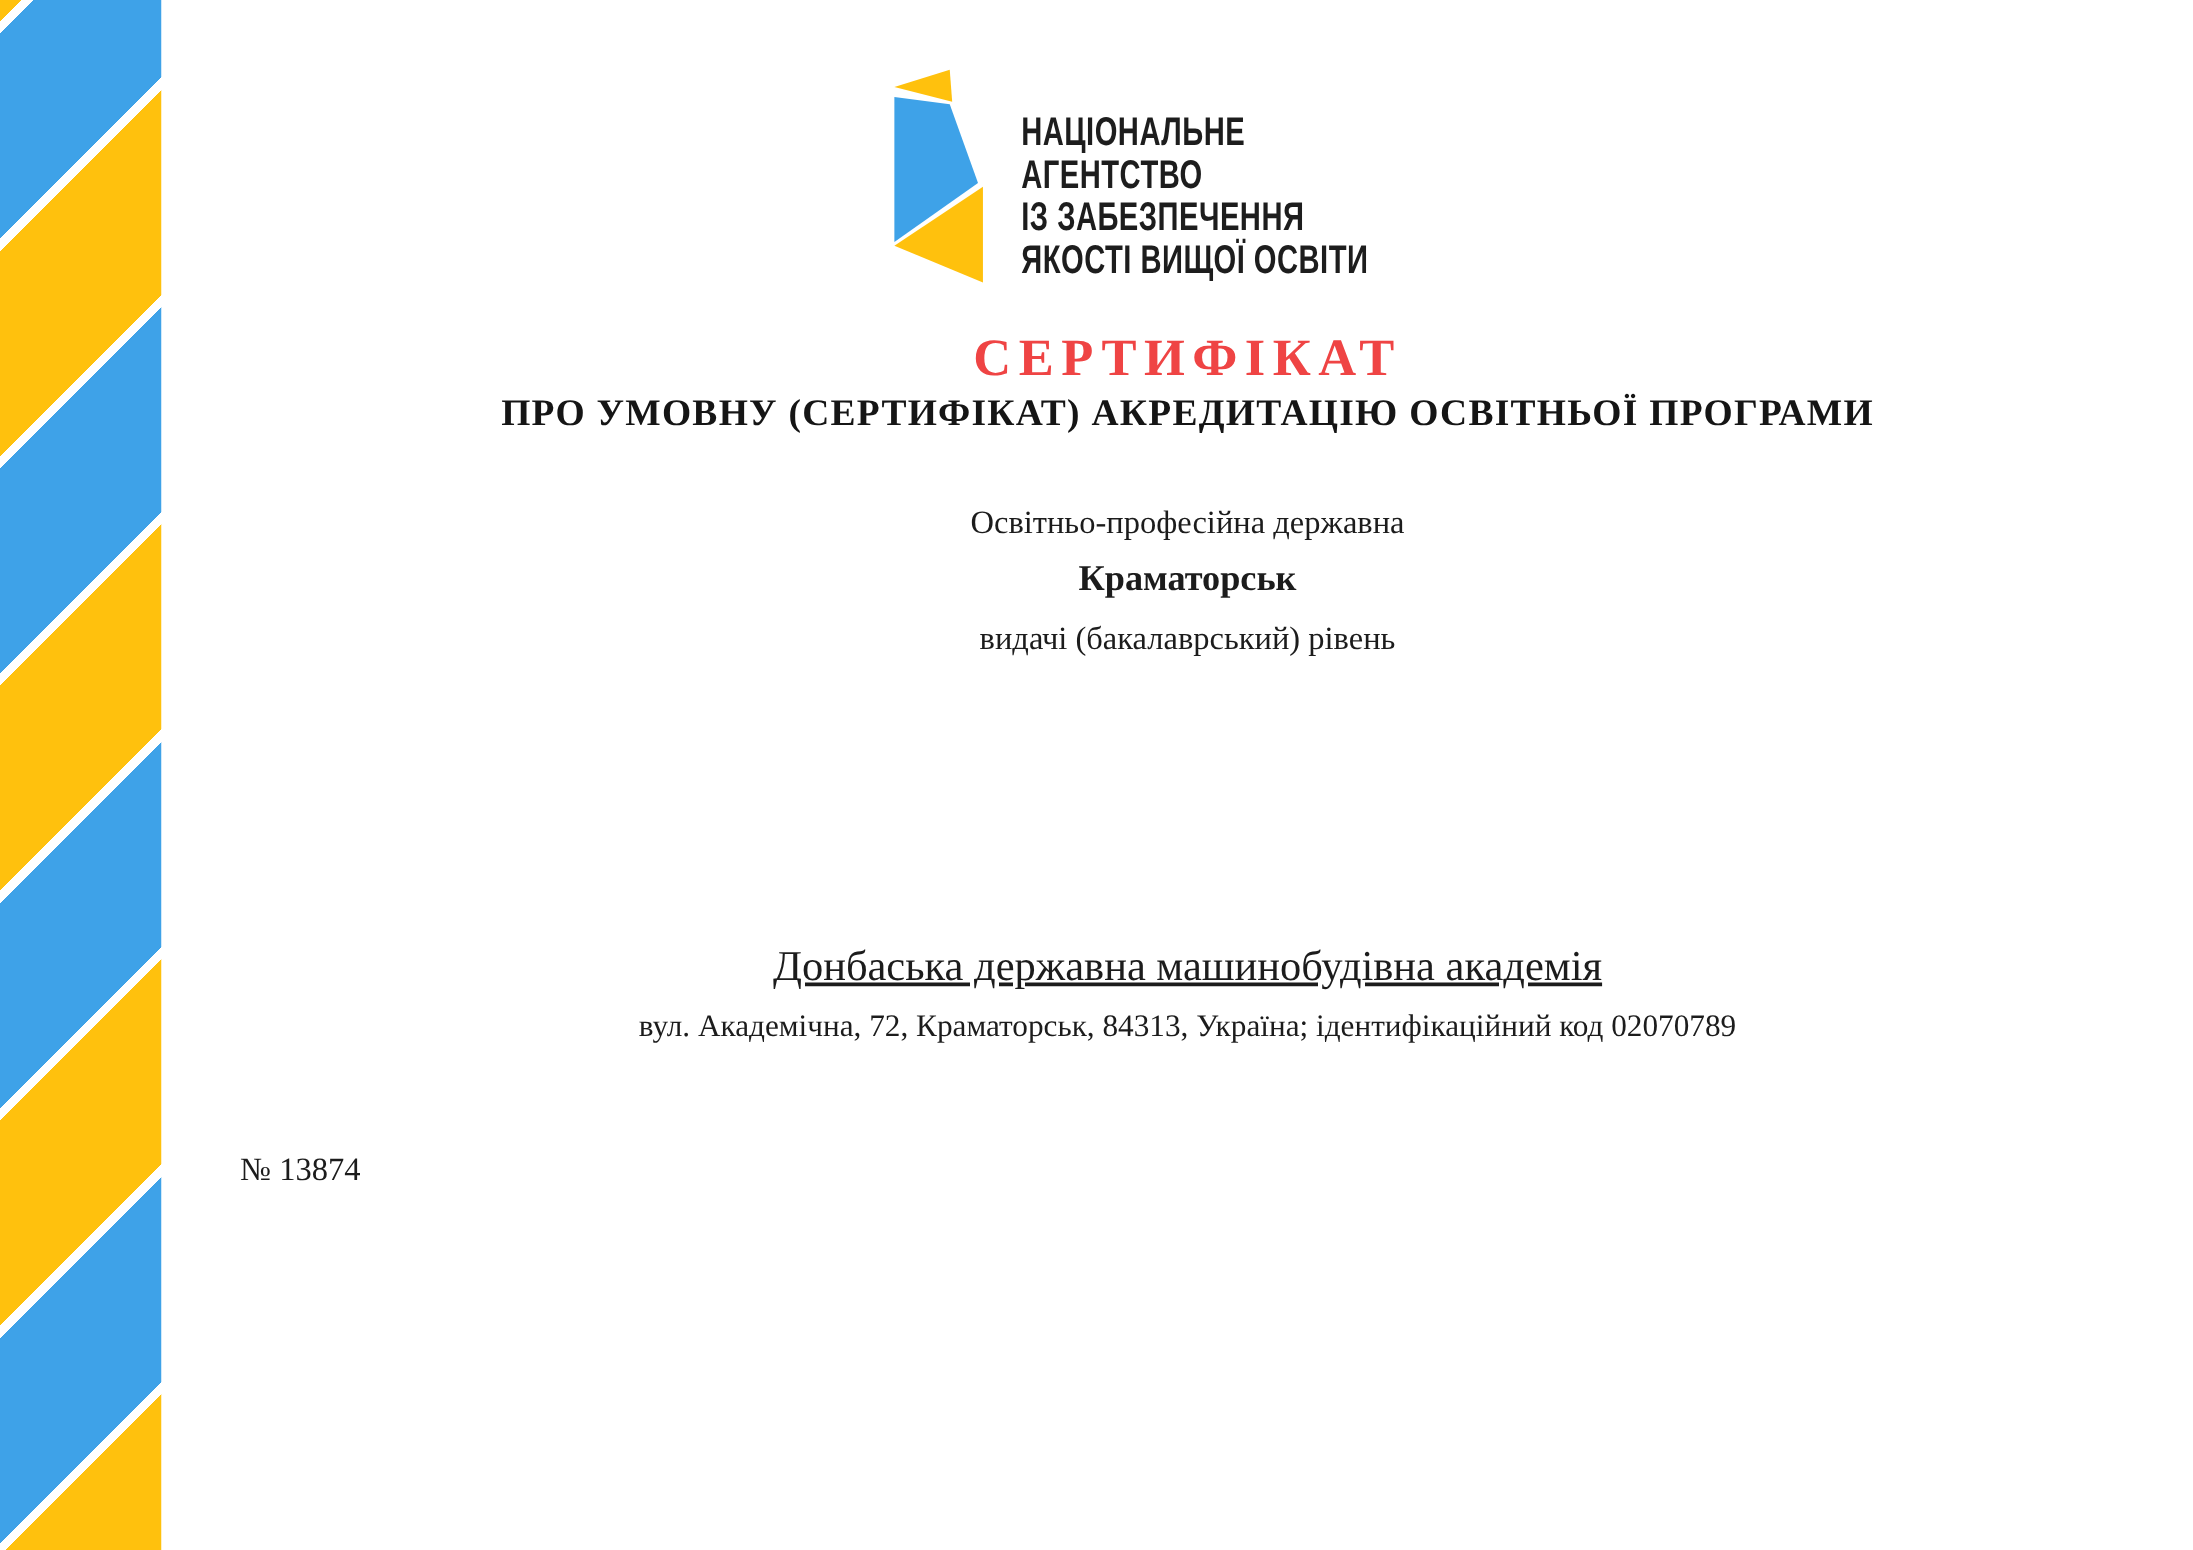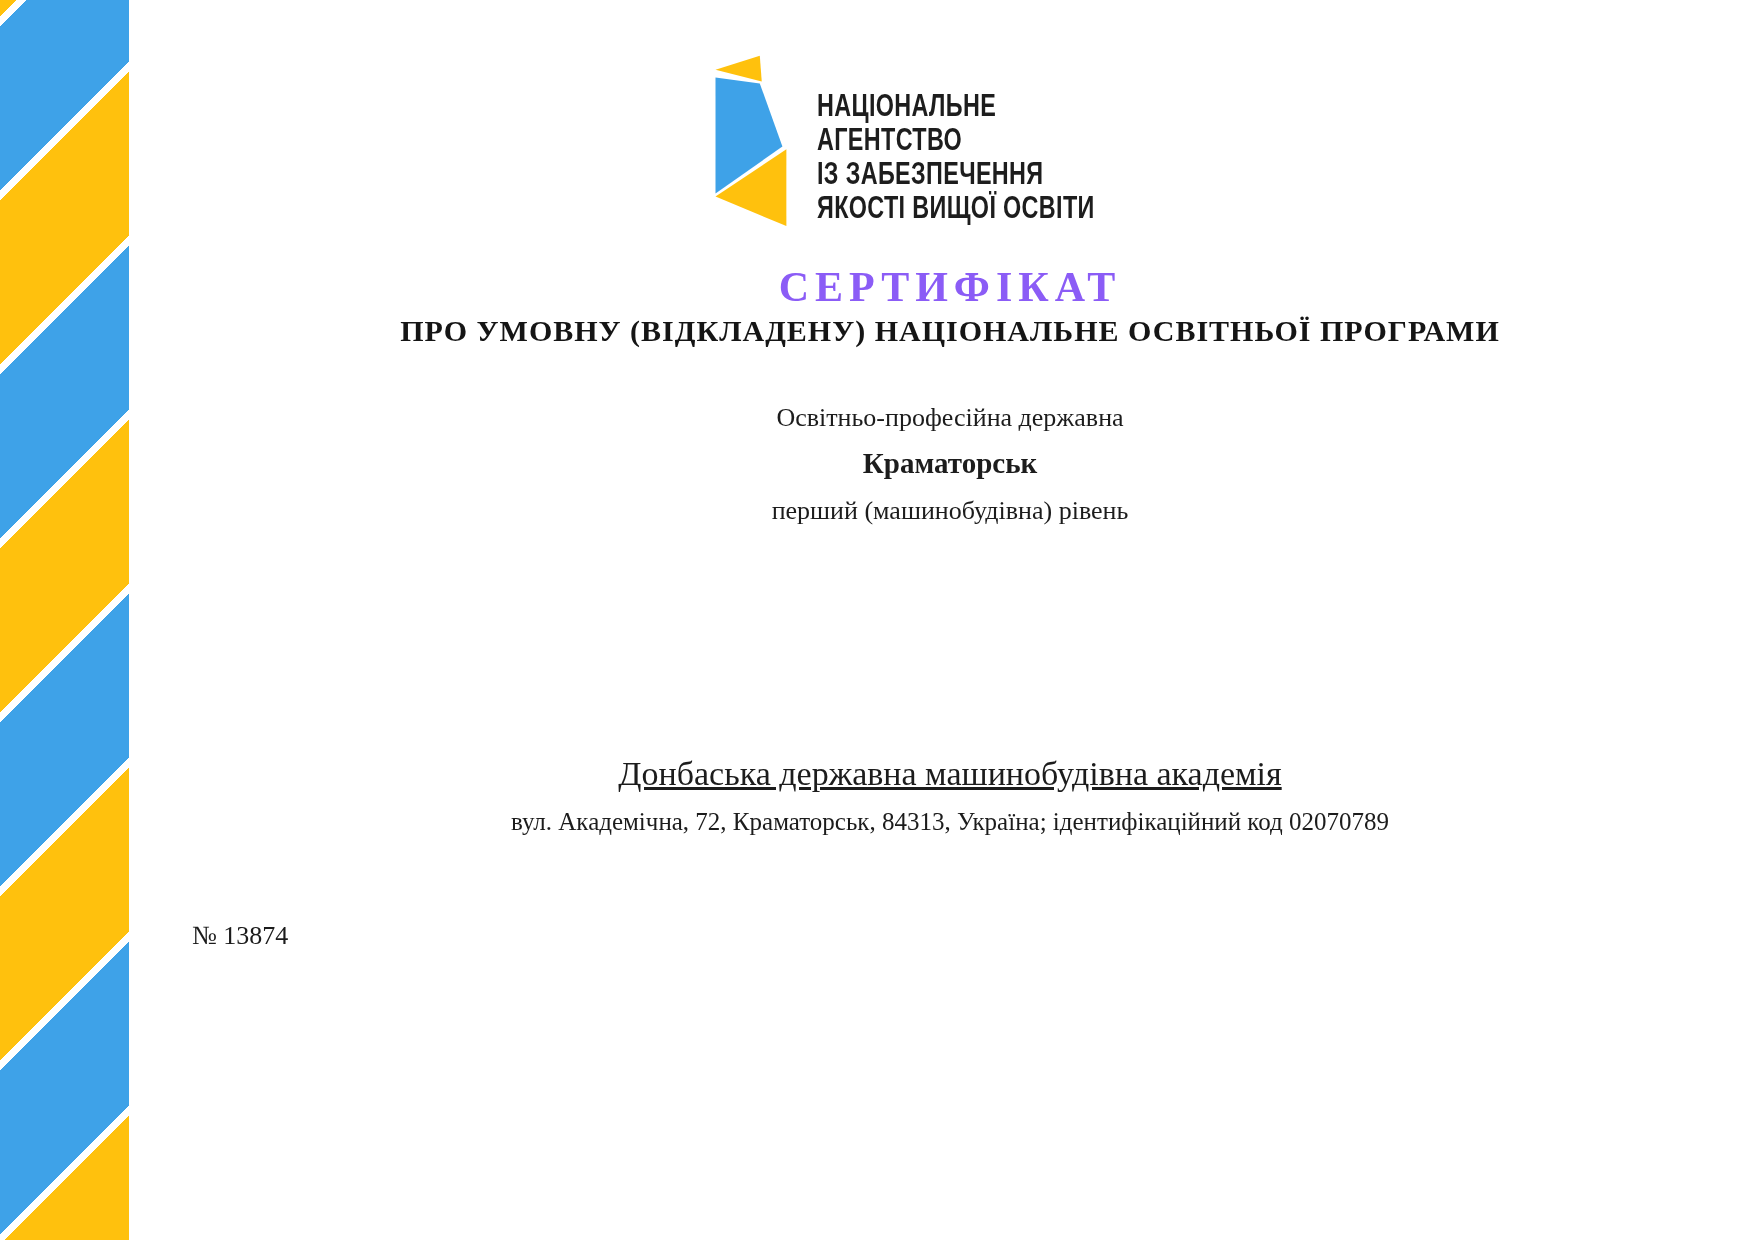--- a/index.html
+++ b/index.html
@@ -58,21 +58,21 @@
     white-space: nowrap;
   }
   
   .cert-title {
     margin-top: 32px;
     text-align: center;
     font-size: 42px;
     line-height: 51px;
     font-weight: 700;
     letter-spacing: 6px;
-    color: #8b5cf6;
+    color: #ef4444;
   }
   .cert-subtitle {
     text-align: center;
     font-size: 30px;
     line-height: 36px;
     font-weight: 700;
     letter-spacing: 1px;
     color: #151515;
   }
   .program-type   { margin-top: 52px; text-align: center; font-size: 26px; line-height: 33px; }
@@ -114,25 +114,25 @@
       </svg>
       <div class="agency-name">
         <div class="line">НАЦІОНАЛЬНЕ</div>
         <div class="line">АГЕНТСТВО</div>
         <div class="line">ІЗ ЗАБЕЗПЕЧЕННЯ</div>
         <div class="line">ЯКОСТІ ВИЩОЇ ОСВІТИ</div>
       </div>
     </div>
 
     <div class="cert-title">СЕРТИФІКАТ</div>
-    <div class="cert-subtitle">ПРО УМОВНУ (ВІДКЛАДЕНУ) НАЦІОНАЛЬНЕ ОСВІТНЬОЇ ПРОГРАМИ</div>
+    <div class="cert-subtitle">ПРО УМОВНУ (СЕРТИФІКАТ) АКРЕДИТАЦІЮ ОСВІТНЬОЇ ПРОГРАМИ</div>
 
     <div class="program-type">Освітньо-професійна державна</div>
     <div class="program-name">Краматорськ</div>
-    <div class="edu-level">перший (машинобудівна) рівень</div>
+    <div class="edu-level">видачі (бакалаврський) рівень</div>
 
     <div class="institution">Донбаська державна машинобудівна академія</div>
     <div class="address">вул. Академічна, 72, Краматорськ, 84313, Україна; ідентифікаційний код 02070789</div>
 
 
     <div class="cert-number">№ 13874</div>
 
   </div>
 </div>
 

